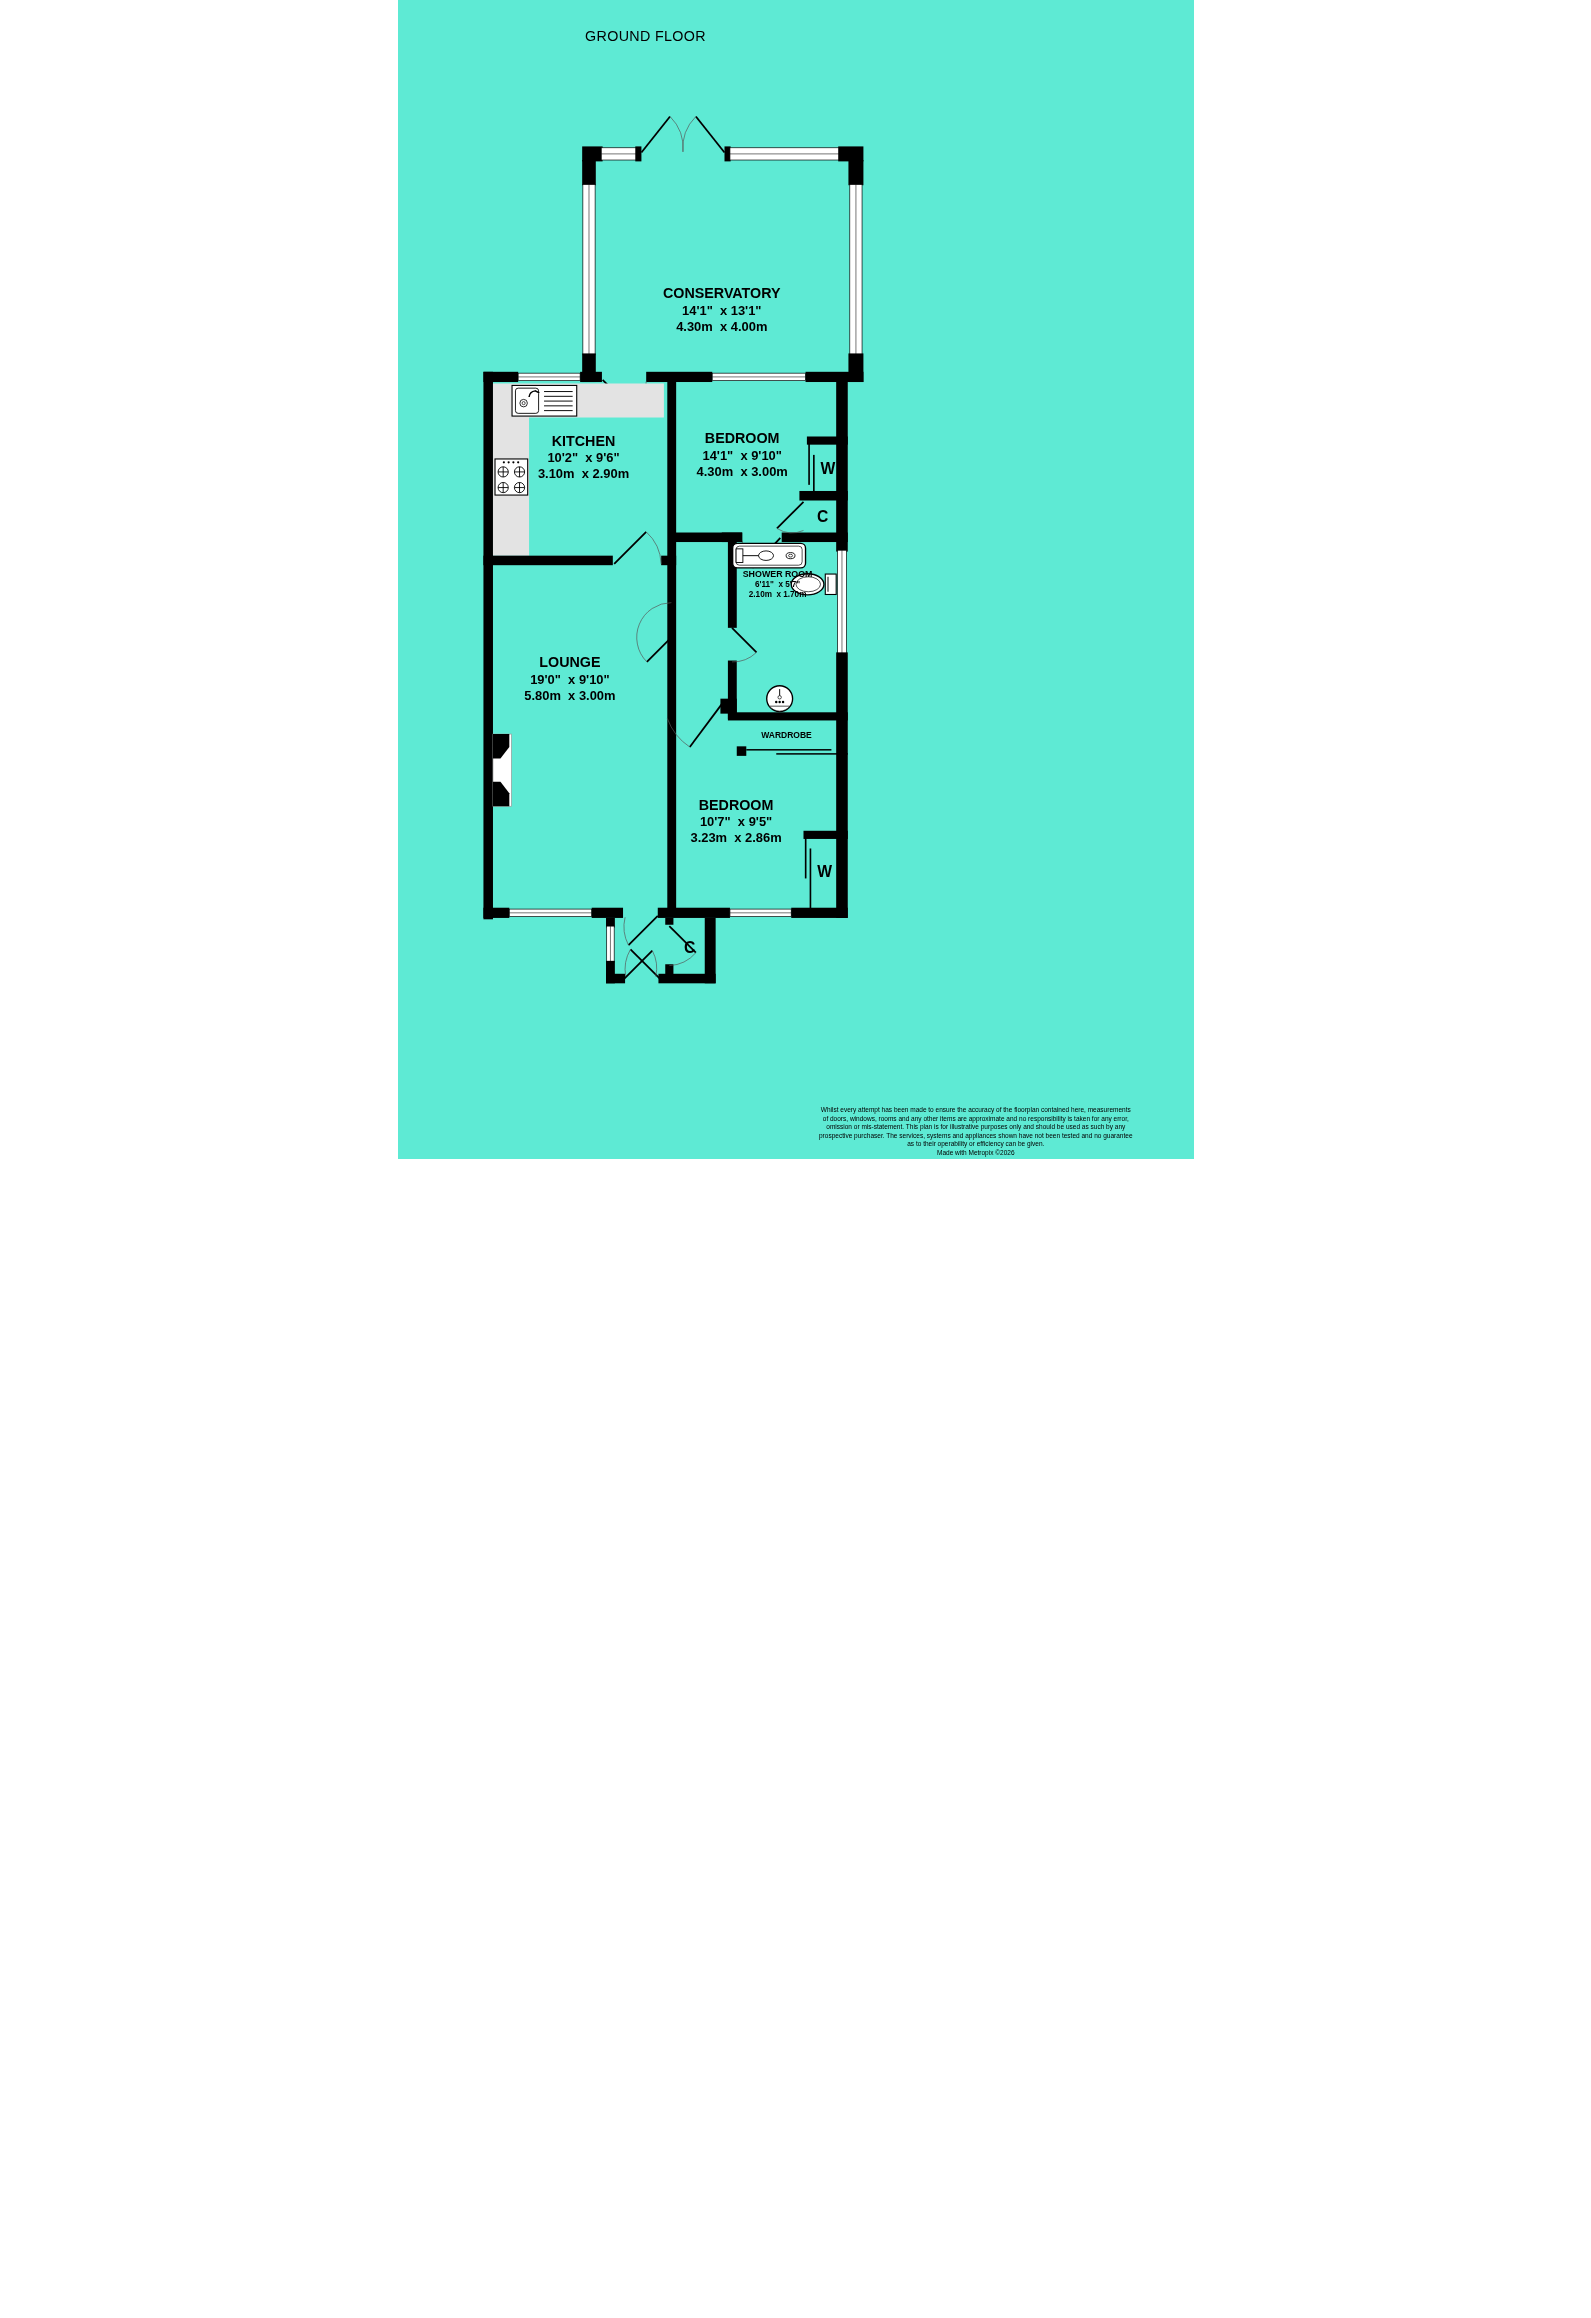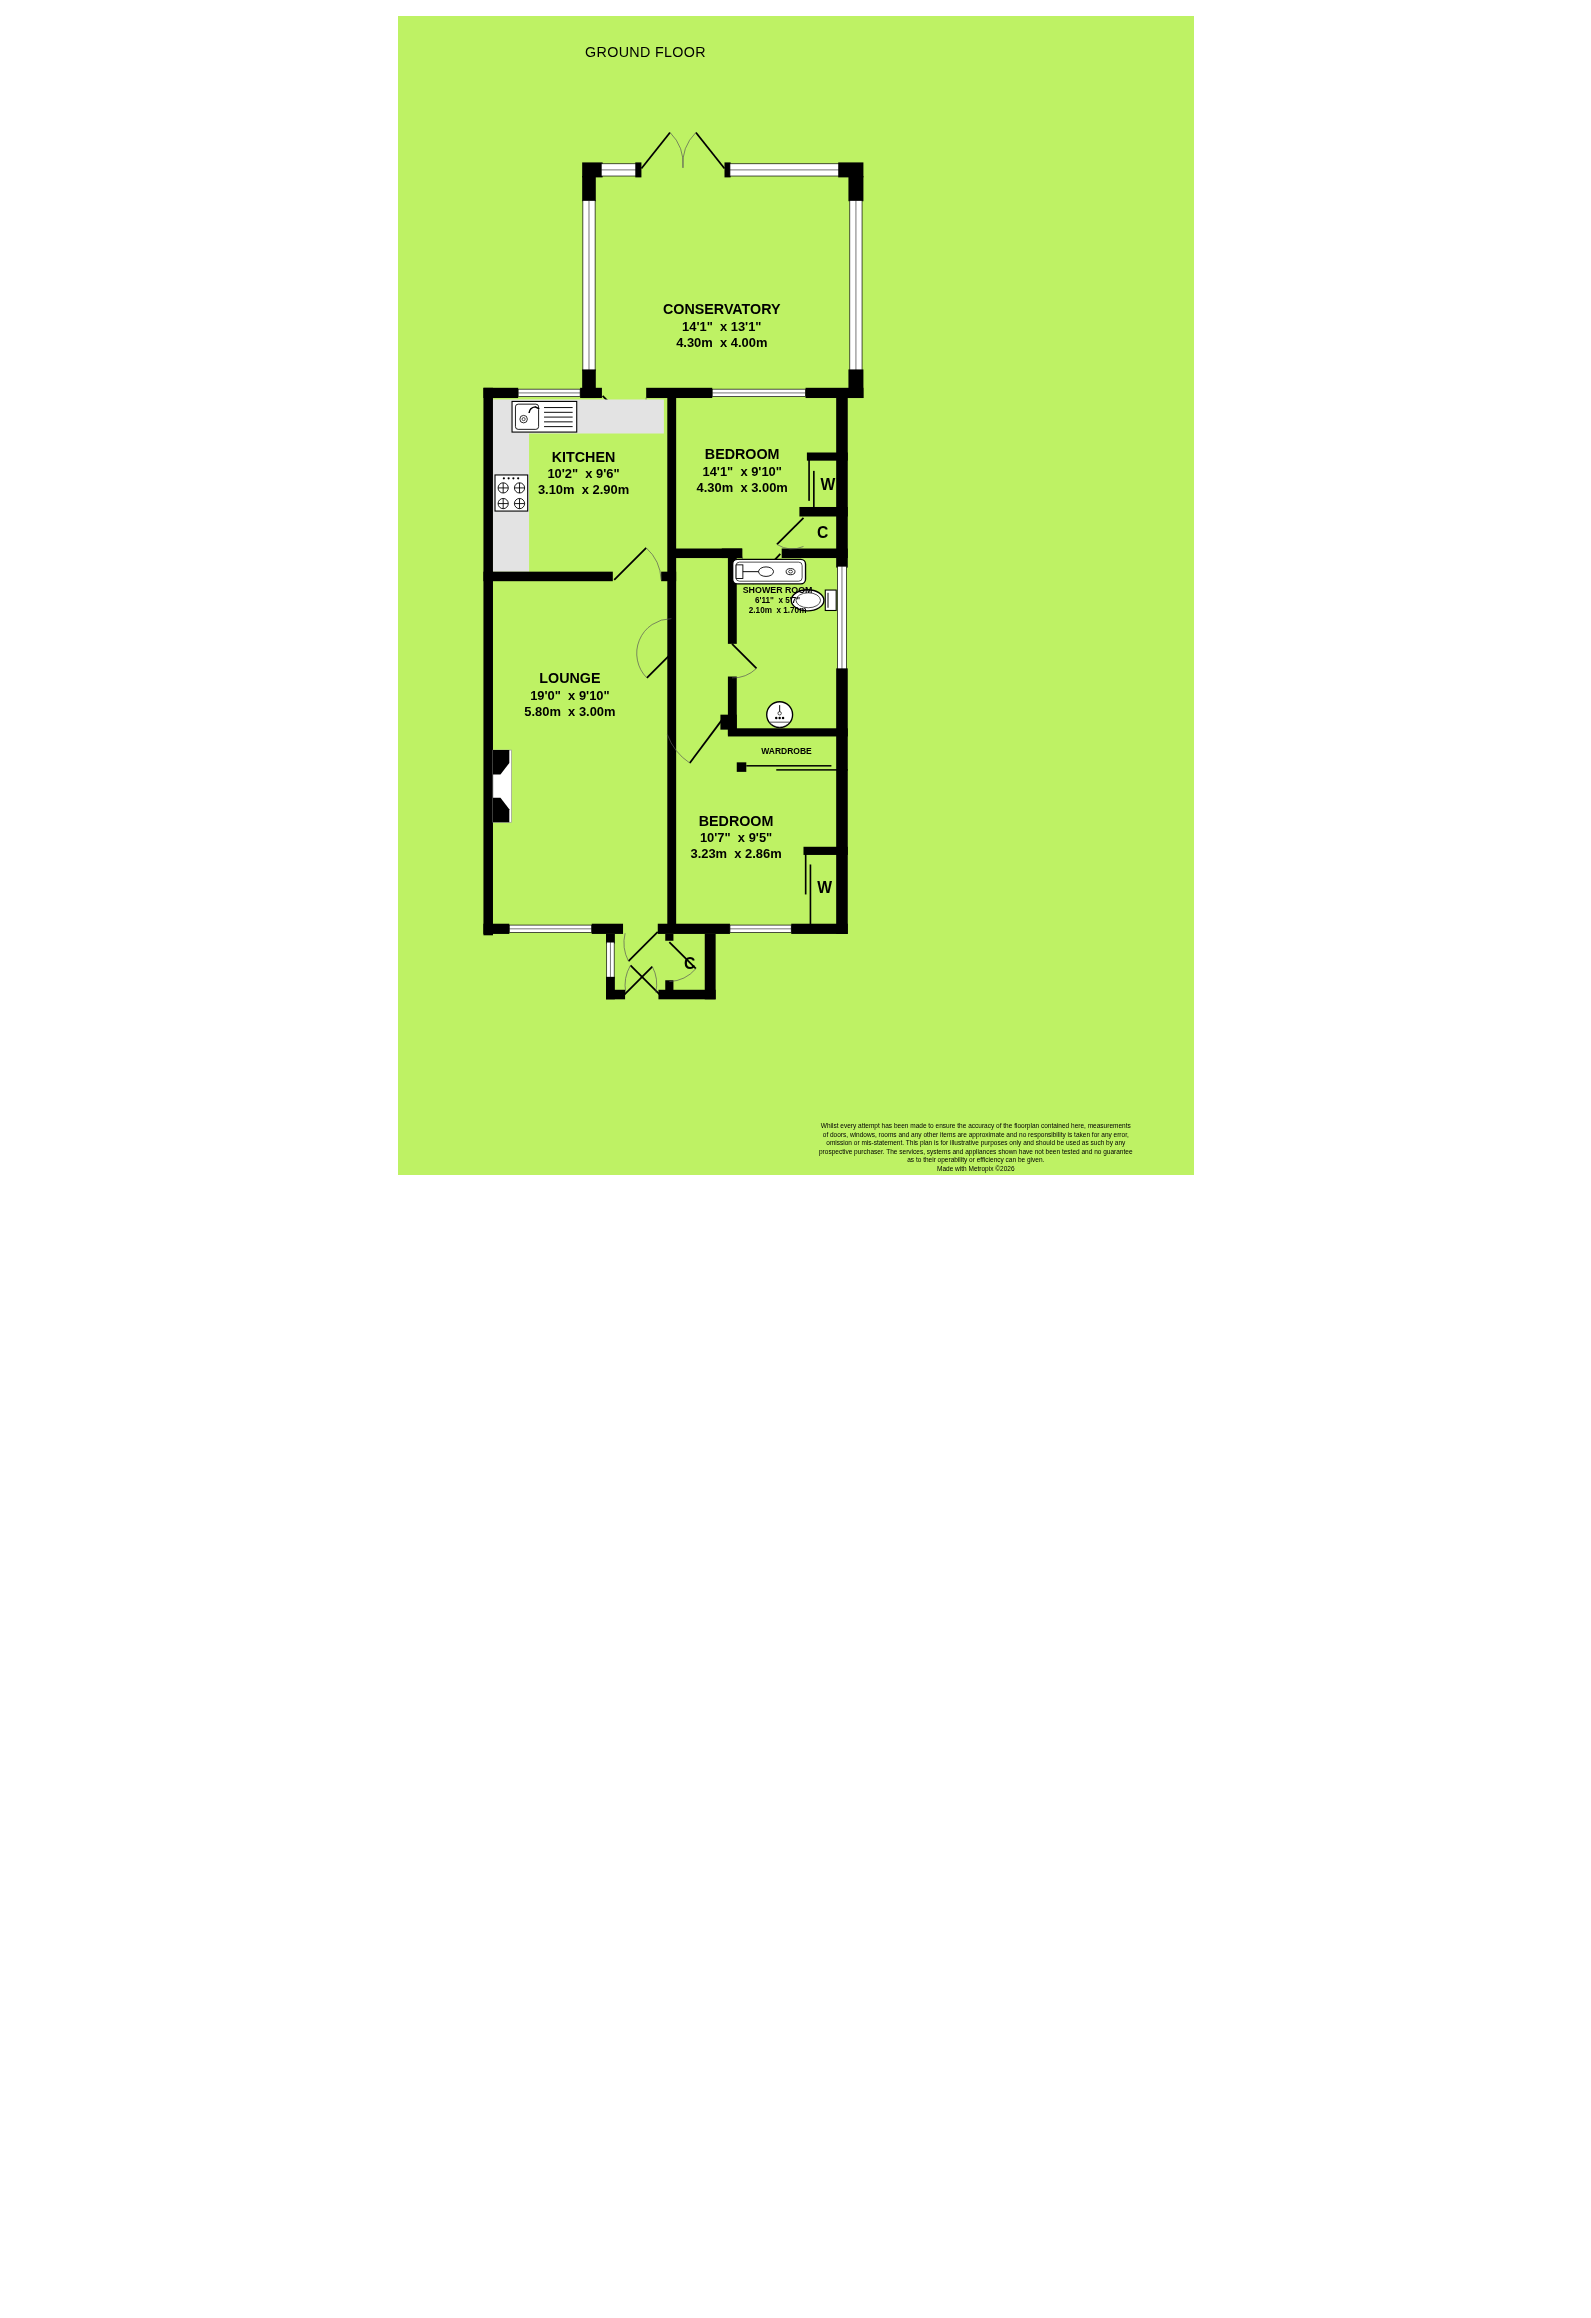--- a/index.html
+++ b/index.html
@@ -1,17 +1,17 @@
 <!DOCTYPE html>
 <html style="font-size:11px"><head>
 <meta charset="utf-8">
 <style>
   html,body{margin:0;padding:0;background:#fff;}
   body{font-family:"Liberation Sans",sans-serif;}
-  .plan-wrap{width:796px;height:1159px;position:relative;margin:16px auto;background:#bef264;}
+  .plan-wrap{width:796px;height:1159px;position:relative;margin:0 auto;background:#5eead4;}
   svg{display:block;}
   text{fill:#000;}
   .room-title{font-size:21px;font-weight:bold;text-anchor:middle;white-space:pre;}
   .room-dim{font-size:19px;font-weight:bold;text-anchor:middle;white-space:pre;}
   .sm-title{font-size:13px;font-weight:bold;text-anchor:middle;white-space:pre;}
   .sm-dim{font-size:12px;font-weight:bold;text-anchor:middle;white-space:pre;}
   .closet-label{font-size:23px;font-weight:bold;text-anchor:middle;}
   .wardrobe-label{font-size:12.5px;font-weight:bold;text-anchor:middle;}
   .floor-title{font-size:21px;text-anchor:middle;letter-spacing:0.5px;}
   .footer-line{font-size:9.6px;text-anchor:middle;}

